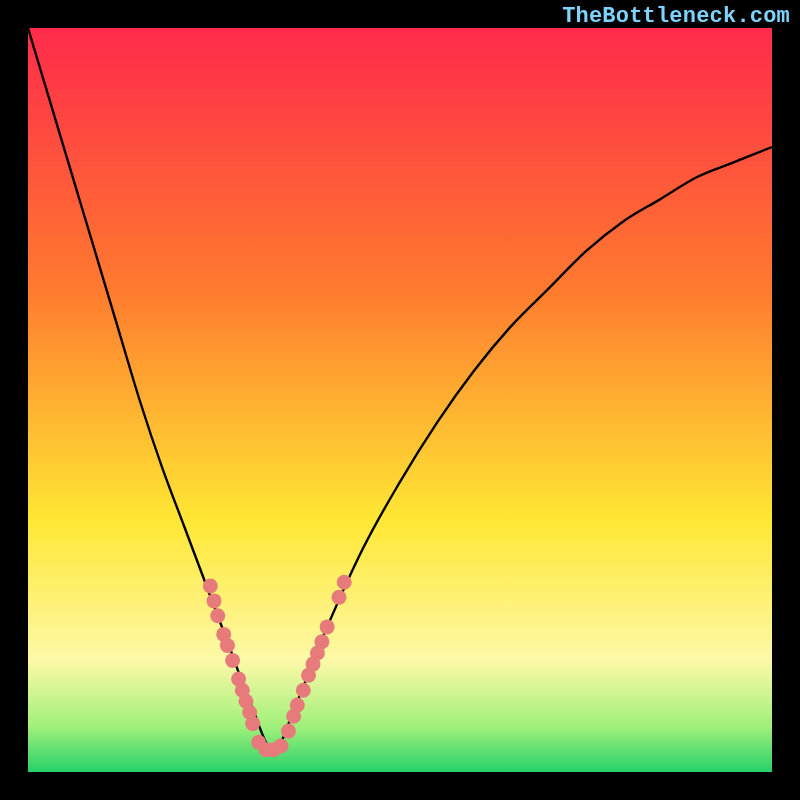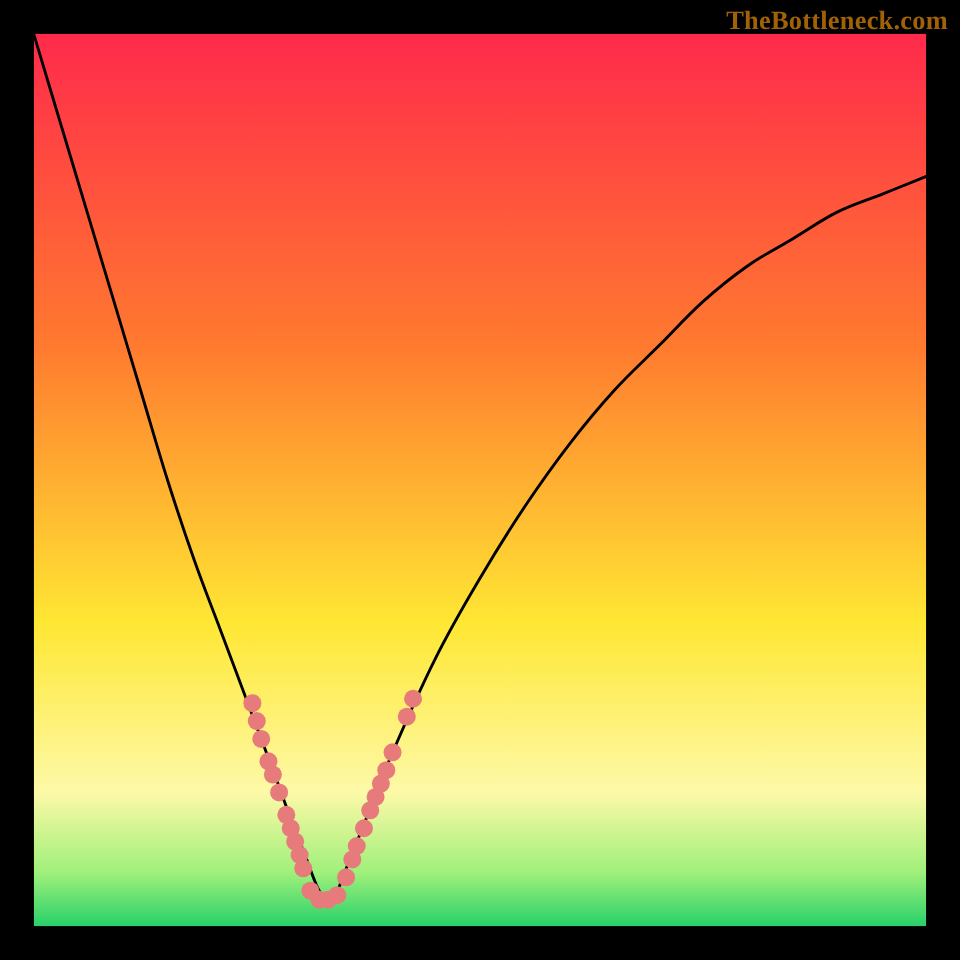--- a/index.html
+++ b/index.html
@@ -37,24 +37,24 @@
     position: absolute;
     left: 0;
     top: 0;
     width: 100%;
     height: 100%;
   }
   .watermark {
     position: absolute;
     top: 4px;
     right: 10px;
-    font-family: Liberation Serif, serif;
+    font-family: Liberation Mono, monospace;
     font-size: 22px;
     font-weight: 600;
-    color: #a16207;
+    color: #7dd3fc;
     letter-spacing: 0.2px;
   }
 </style>
 </head>
 <body>
 
 <div class="frame">
   <div class="plot">
     <svg class="gradient" viewBox="0 0 744 744" preserveAspectRatio="none">
       <defs>

